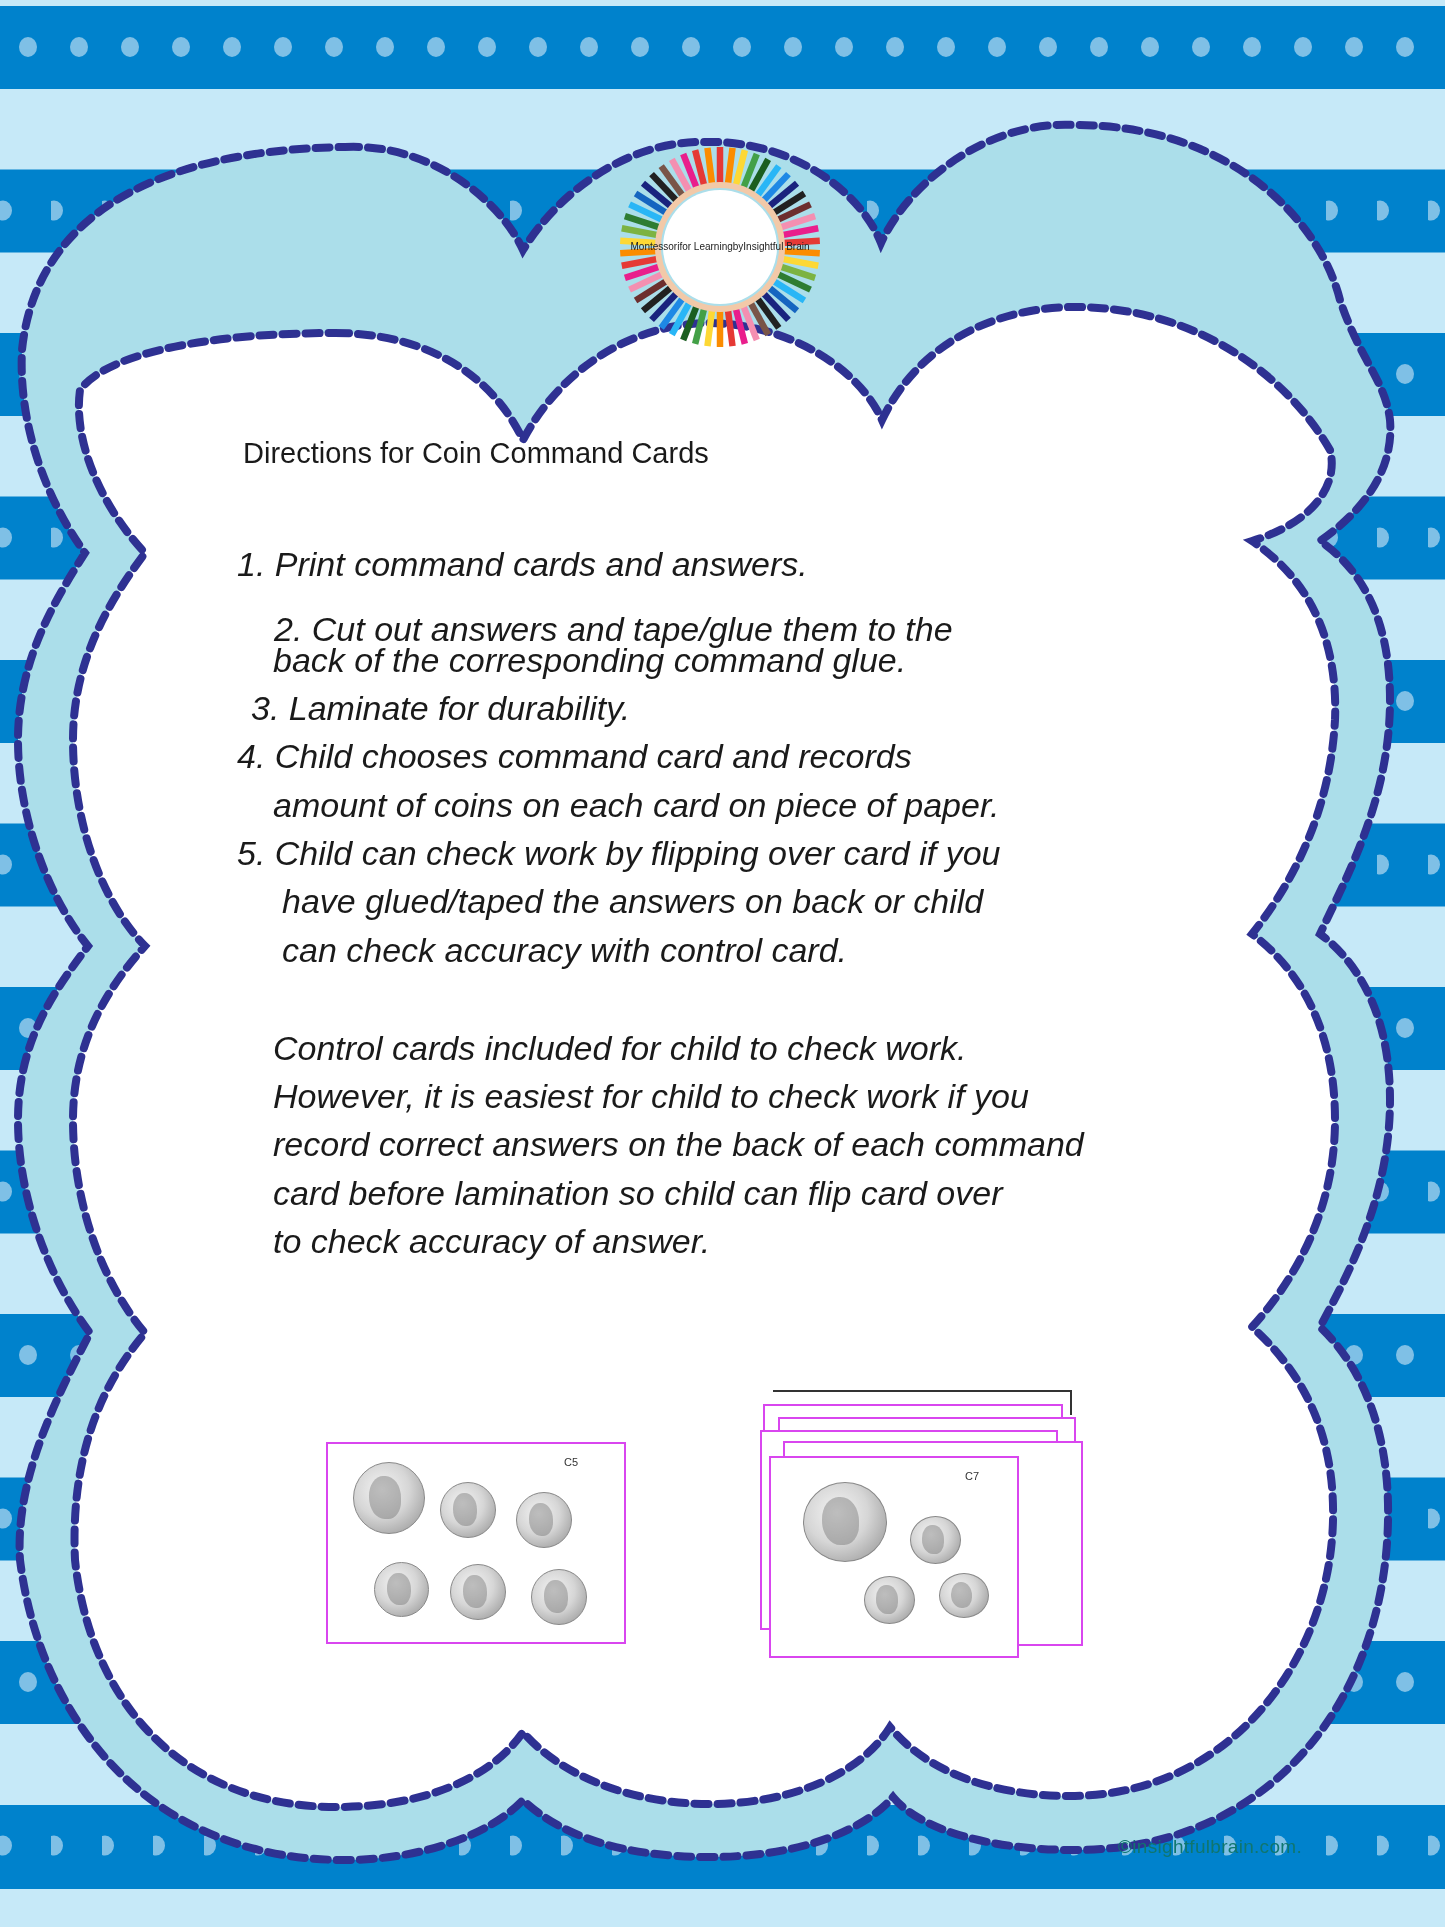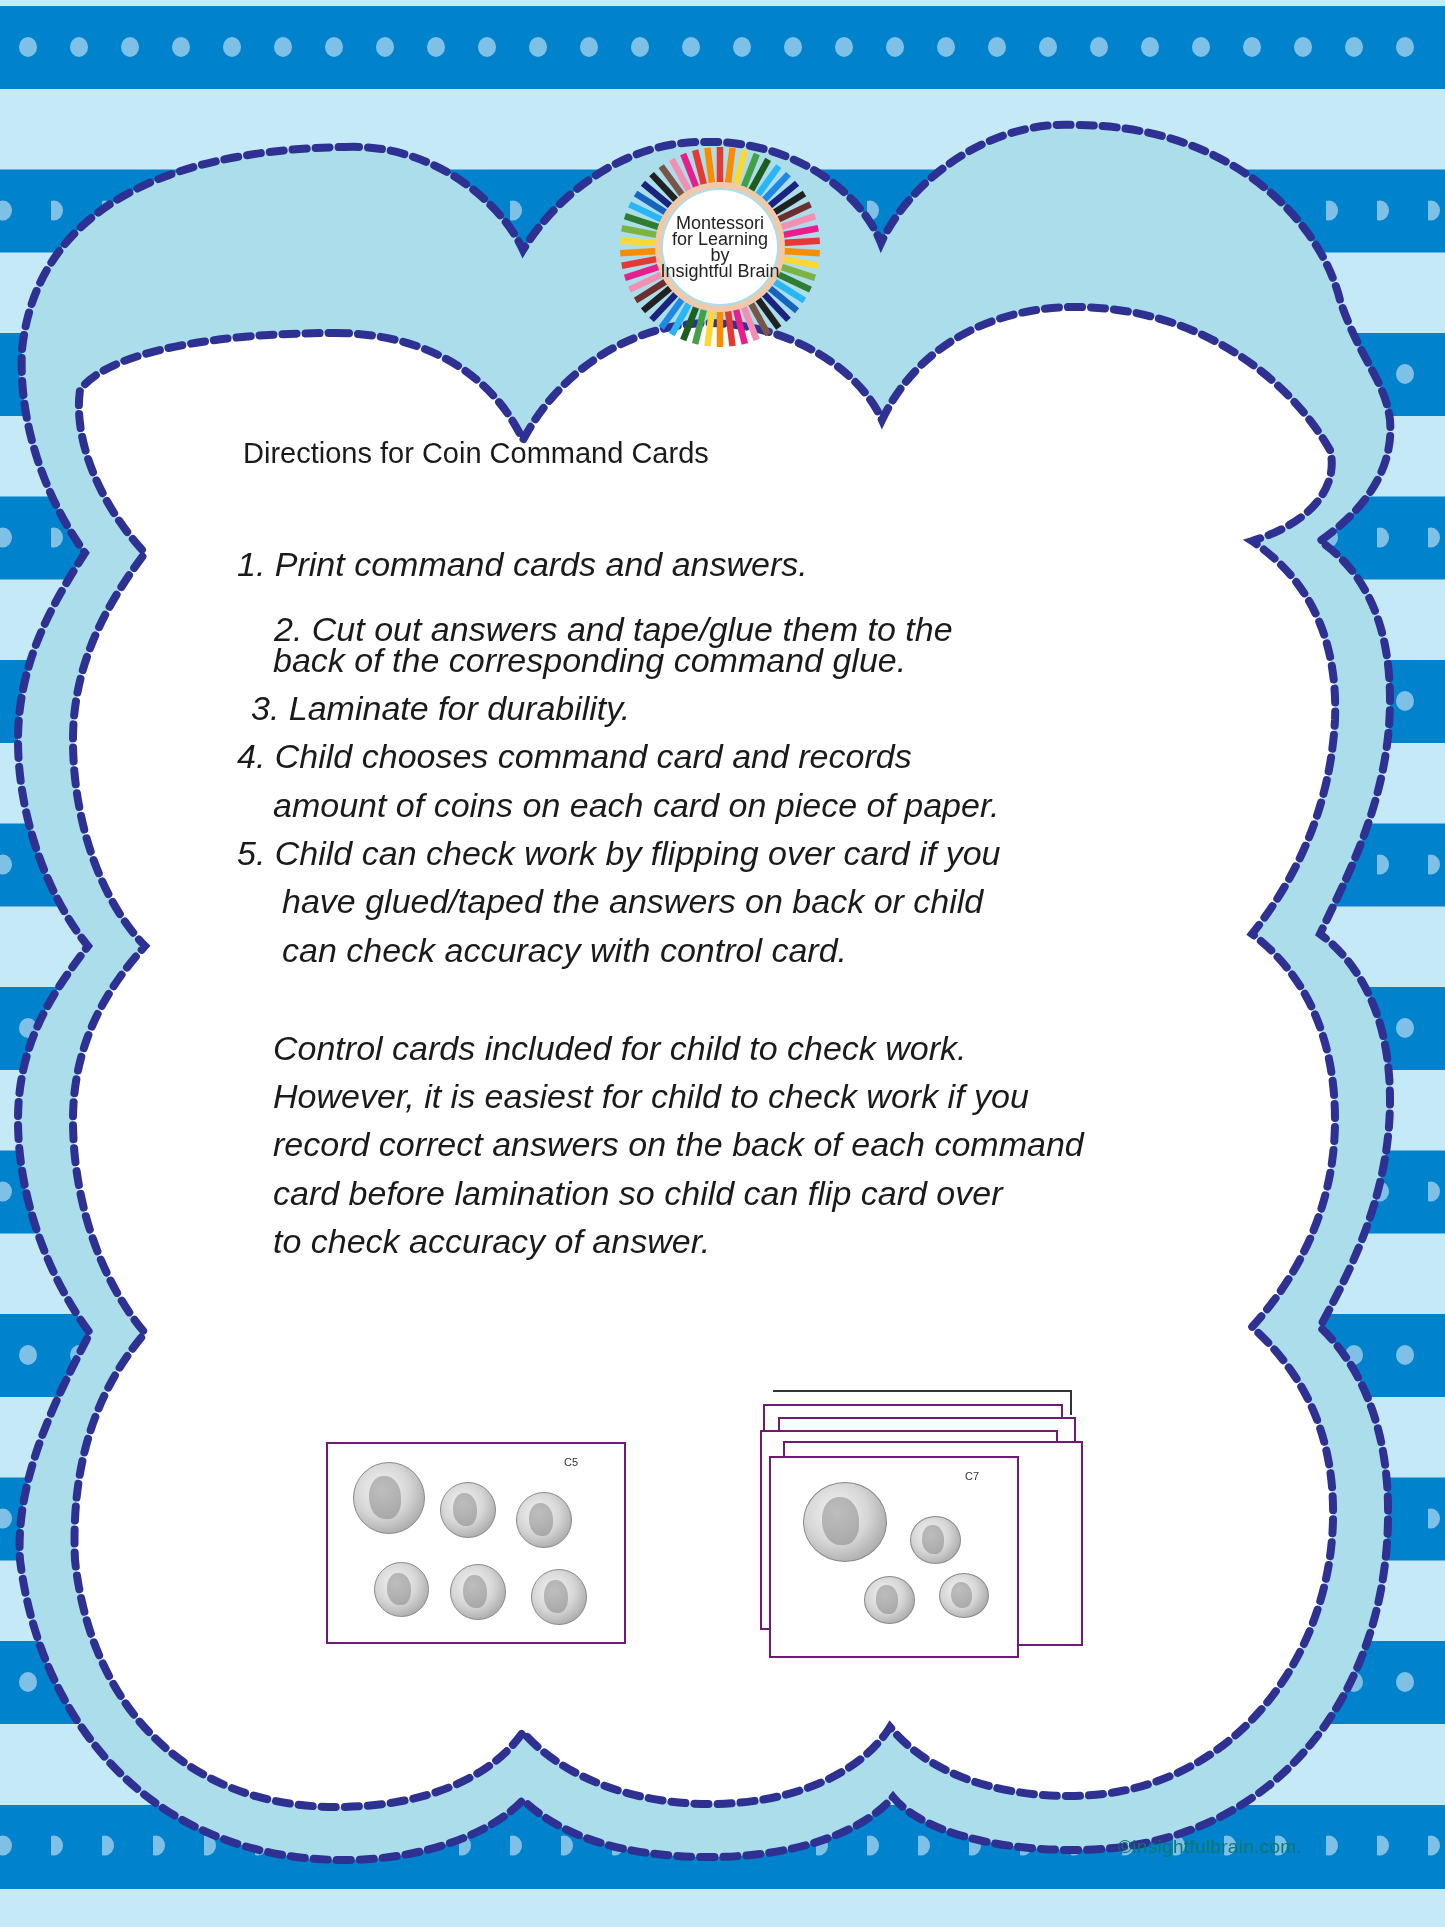--- a/index.html
+++ b/index.html
@@ -2,22 +2,22 @@
 <html><head>
 <meta charset="utf-8">
 <style>
   html, body { margin:0; padding:0; }
   body { width:1445px; height:1927px; position:relative; overflow:hidden; background:#c6e9f8; font-family:"Liberation Sans", sans-serif; }
   #bg { position:absolute; left:0; top:0; width:1445px; height:1927px; }
   .abs { position:absolute; }
   .title { left:243px; top:429px; font-size:29px; line-height:48px; color:#1a1a1a; white-space:nowrap; }
   .line { font-size:34px; line-height:48px; color:#1a1a1a; white-space:nowrap;font-style:italic; }
   .logo { left:615px; top:142px; width:210px; height:210px; }
-  .logo-text { position:absolute; left:0; top:0; width:210px; height:210px; display:flex; flex-direction:column; justify-content:center; align-items:center; font-size:18px; line-height:16px; color:#222; text-align:center; }
-  .card { position:absolute; background:#fff; border:2px solid #701a75; box-sizing:border-box; }
+  .logo-text { position:absolute; left:0; top:0; width:210px; height:210px; display:flex; flex-direction:row; justify-content:center; align-items:center; font-size:10px; line-height:16px; color:#222; text-align:center; }
+  .card { position:absolute; background:#fff; border:2px solid #d946ef; box-sizing:border-box; }
   .card-label { position:absolute; font-size:11px; color:#333; }
   .coin { position:absolute; border-radius:50%; background: radial-gradient(circle at 40% 38%, #f4f4f4 0%, #d6d6d6 45%, #a8a8a8 80%, #7a7a7a 100%); border:1px solid #888; box-sizing:border-box; }
   .coin::after { content:""; position:absolute; left:22%; top:18%; width:45%; height:62%; border-radius:45% 50% 40% 50%; background:rgba(90,90,90,0.35); }
   .footer { left:1118px; top:1836px; font-size:19px; color:#0f766e; letter-spacing:0.3px; white-space:nowrap; }
 </style>
 </head>
 <body>
 
 <svg id="bg" viewBox="0 0 1445 1927" xmlns="http://www.w3.org/2000/svg">
   <defs>

